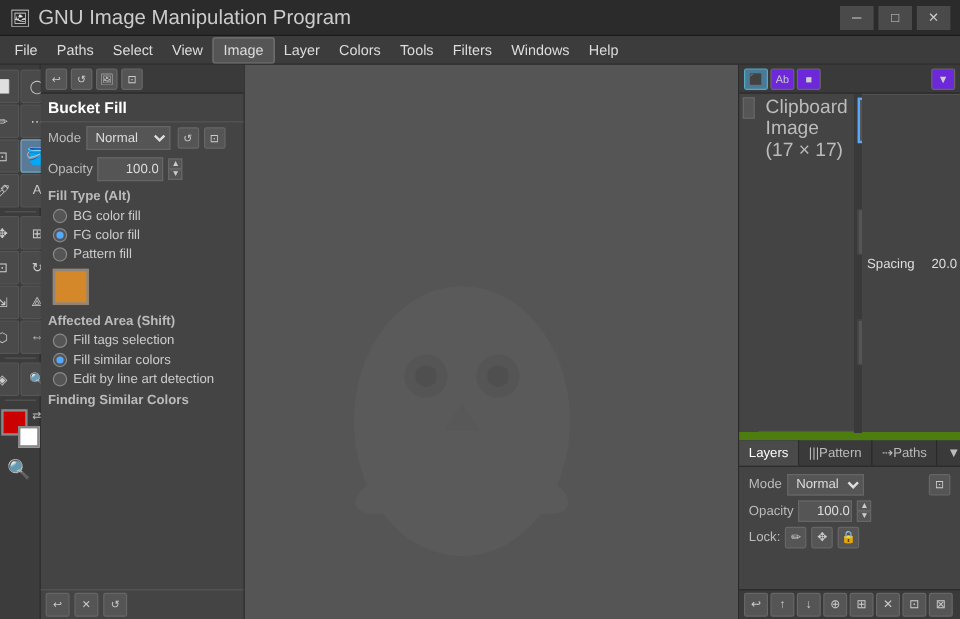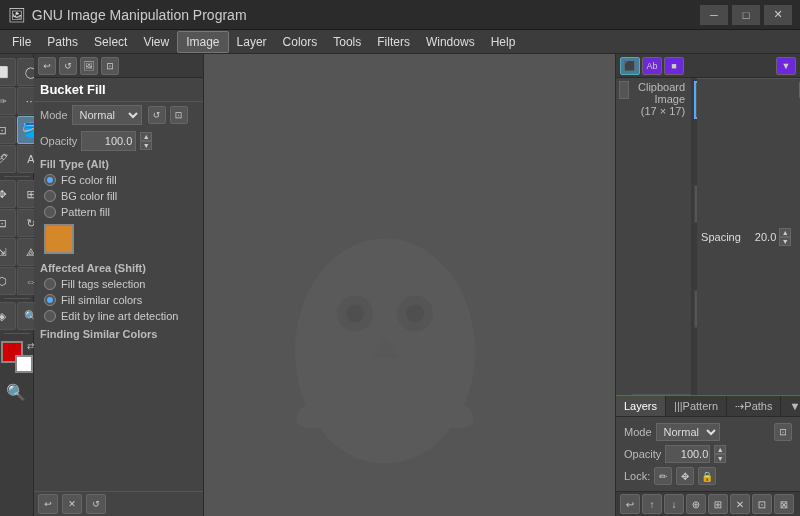--- a/index.html
+++ b/index.html
@@ -18,21 +18,21 @@
     #title-bar {
       background: #2b2b2b;
       height: 30px;
       display: flex;
       align-items: center;
       padding: 0 8px;
       border-bottom: 1px solid #1a1a1a;
     }
     #title-bar .title {
       flex: 1;
-      font-size: 14px;
+      font-size: 17px;
       color: #ccc;
     }
     #title-bar .win-controls {
       display: flex;
       gap: 4px;
     }
     #title-bar .win-btn {
       width: 28px;
       height: 20px;
       background: #4a4a4a;
@@ -280,24 +280,23 @@
     .rp-tab-btn.active { background: #4a7a9a; border-color: #5ab; }
 
     #brushes-area {
       flex: 1;
       display: flex;
       flex-direction: row;
       overflow: hidden;
     }
     .brushes-title {
       padding: 3px 6px;
-      font-size: 11px;
+      font-size: 16px;
       color: #bbb;
       border-bottom: 1px solid #555;
-      text-align: right;
     }
     .filter-input {
       background: #555;
       border: 1px solid #666;
       color: #ddd;
       font-size: 11px;
       padding: 2px 4px;
       margin: 3px;
       height: 18px;
     }
@@ -338,22 +337,22 @@
       color: #bbb;
       border-top: 1px solid #555;
     }
     .spacing-val {
       color: #ddd;
       font-size: 11px;
     }
 
     
     #layers-panel {
-      height: 121px;
-      border-top: 1px solid #4d7c0f;
+      height: 156px;
+      border-top: 7px solid #4d7c0f;
       background: #444;
       display: flex;
       flex-direction: column;
     }
     #layers-tabs {
       display: flex;
       background: #3a3a3a;
       height: 22px;
       border-bottom: 1px solid #2a2a2a;
     }
@@ -564,26 +563,26 @@
         <span class="option-label">Opacity</span>
         <input type="text" class="option-number" value="100.0" style="">
         <div class="option-arrows">
           <div class="opt-arrow">▲</div>
           <div class="opt-arrow">▼</div>
         </div>
       </div>
 
       <div class="section-label">Fill Type (Alt)</div>
       <div class="radio-row">
+        <div class="radio-dot"></div>
+        <span>BG color fill</span>
+      </div>
+      <div class="radio-row">
         <div class="radio-dot selected"></div>
         <span>FG color fill</span>
-      </div>
-      <div class="radio-row">
-        <div class="radio-dot"></div>
-        <span>BG color fill</span>
       </div>
       <div class="radio-row">
         <div class="radio-dot"></div>
         <span>Pattern fill</span>
       </div>
 
       <div class="color-swatch"></div>
 
       <div class="section-label">Affected Area (Shift)</div>
       <div class="radio-row">

